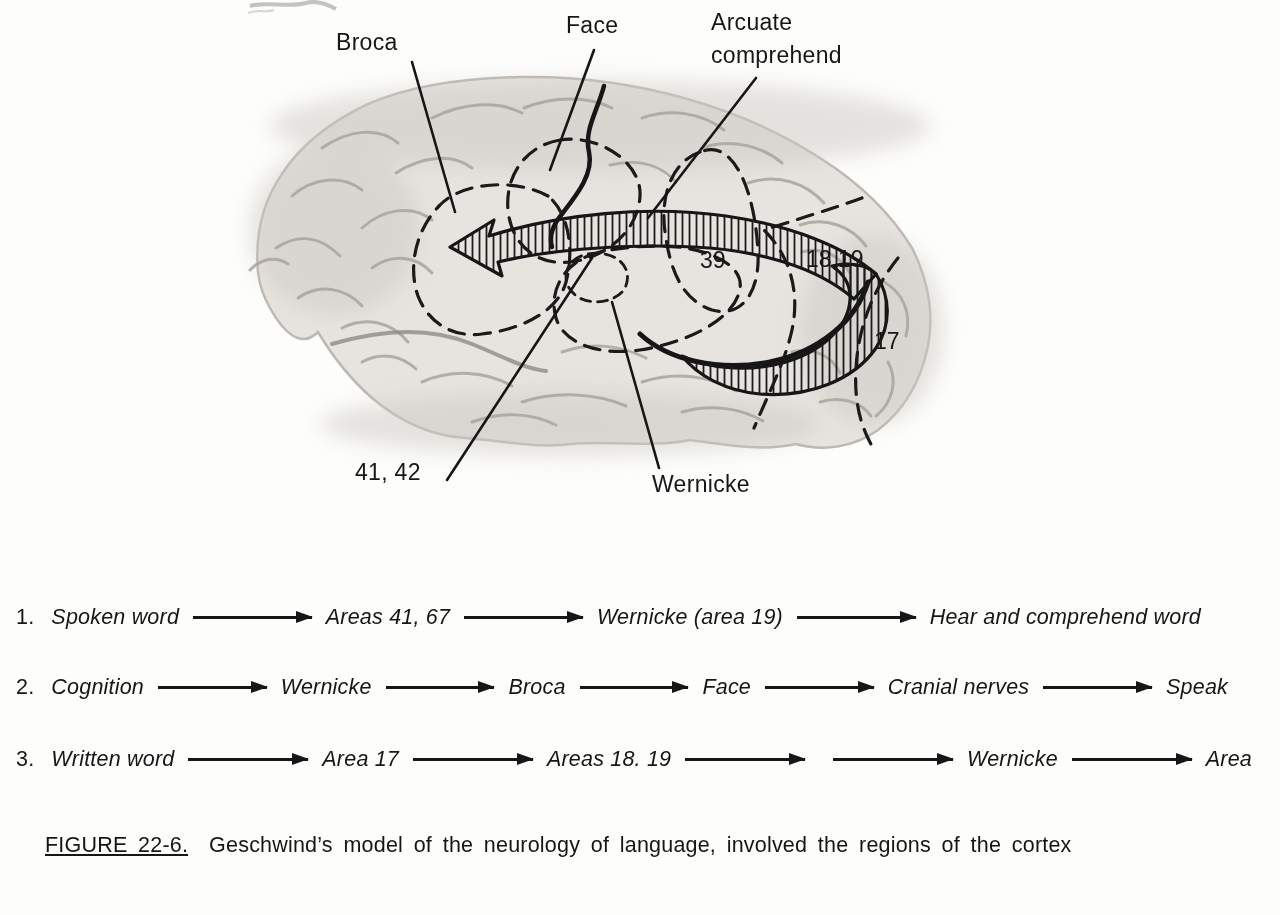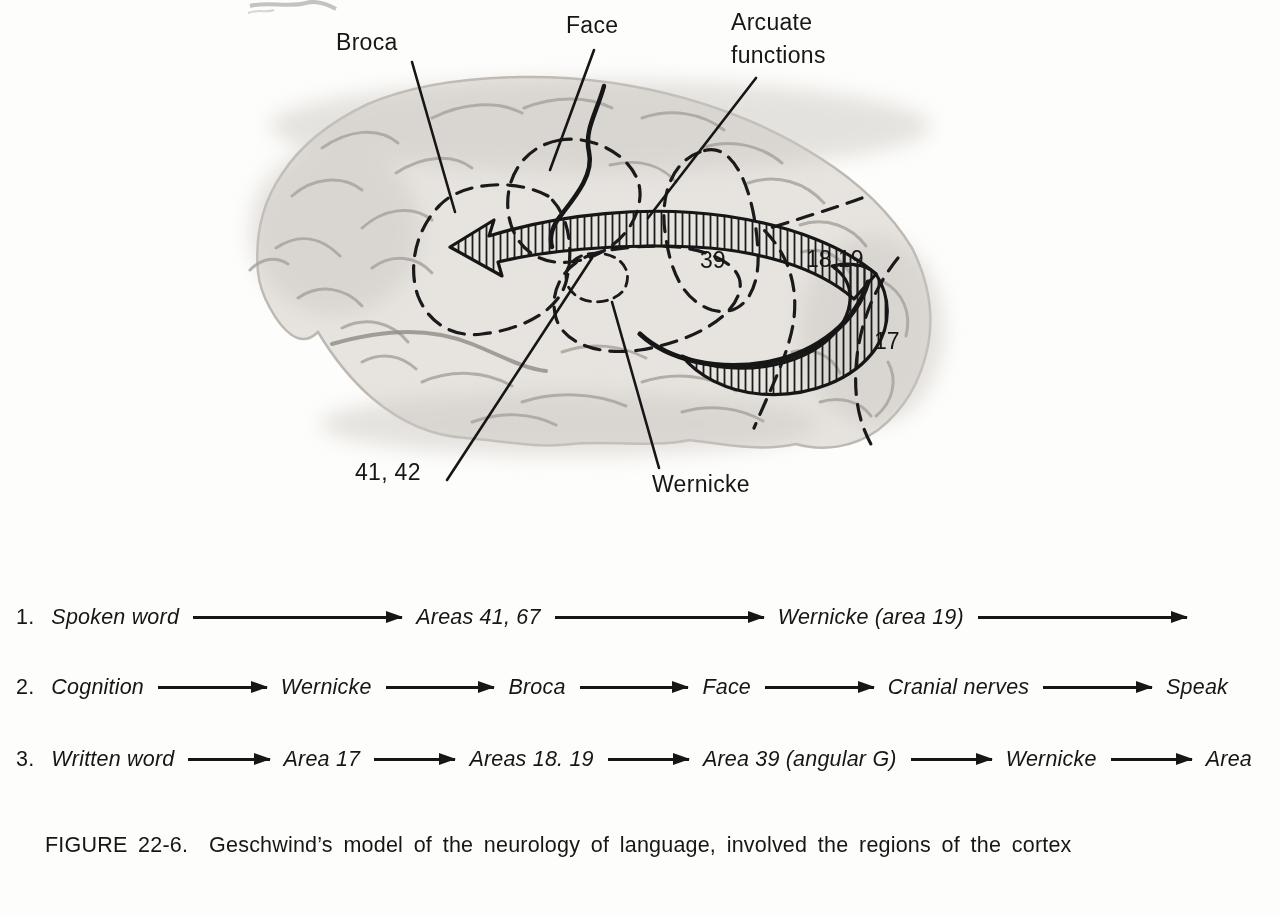--- a/index.html
+++ b/index.html
@@ -18,21 +18,21 @@
   .brain-fig svg { position:absolute; left:0; top:0; }
 
   .label {
     position:absolute;
     font-size:23px;
     letter-spacing:.3px;
     white-space:nowrap;
   }
   #lb-broca    { left:336px; top:29px; }
   #lb-face     { left:566px; top:12px; }
-  #lb-arcuate  { left:711px; top:6px;  line-height:1.42;margin-left:20px; }
+  #lb-arcuate  { left:711px; top:6px;  line-height:1.42; }
   #lb-4142     { left:355px; top:459px; }
   #lb-wernicke { left:652px; top:471px; }
 
   
   .flow-row {
     position:absolute;
     display:flex;
     align-items:center;
     font-size:21.5px;
     letter-spacing:.2px;
@@ -63,21 +63,21 @@
 
   
   .caption {
     position:absolute;
     left:45px; top:826px;
     font-size:21.5px;
     line-height:1.78;
     letter-spacing:.2px;
   }
   .cap1 { white-space:nowrap; word-spacing:4.5px; }
-  .cap1 .lead { margin-right:21px; }
+  .cap1 .lead { margin-right:21px;text-decoration:underline; }
 </style>
 </head>
 <body>
 
 <div class="page">
 
   <div class="brain-fig">
     <svg width="1280" height="575" viewBox="0 0 1280 575">
       <defs>
         <pattern id="hatch" width="7" height="10" patternUnits="userSpaceOnUse">
@@ -200,34 +200,35 @@
         <text x="700" y="268">39</text>
         <text x="806" y="267">18,19</text>
         <text x="874" y="349">17</text>
       </g>
     </svg>
 
     <div class="label" id="lb-broca">Broca</div>
     <div class="label" id="lb-face">Face</div>
     <div class="label" id="lb-arcuate">
       <div>Arcuate</div>
-      <div>functions</div>
+      <div>comprehend</div>
     </div>
     <div class="label" id="lb-4142">41, 42</div>
     <div class="label" id="lb-wernicke">Wernicke</div>
   </div>
 
   <div class="flow-row" id="row1">
     <span class="flow-num">1.</span>
     <span class="step">Spoken word</span>
     <span class="arrow"></span>
     <span class="step">Areas 41, 67</span>
     <span class="arrow"></span>
     <span class="step">Wernicke (area 19)</span>
     <span class="arrow"></span>
+    <span class="step">Hear and comprehend word</span>
   </div>
 
   <div class="flow-row" id="row2">
     <span class="flow-num">2.</span>
     <span class="step">Cognition</span>
     <span class="arrow"></span>
     <span class="step">Wernicke</span>
     <span class="arrow"></span>
     <span class="step">Broca</span>
     <span class="arrow"></span>
@@ -239,21 +240,20 @@
   </div>
 
   <div class="flow-row" id="row3">
     <span class="flow-num">3.</span>
     <span class="step">Written word</span>
     <span class="arrow"></span>
     <span class="step">Area 17</span>
     <span class="arrow"></span>
     <span class="step">Areas 18. 19</span>
     <span class="arrow"></span>
-    <span class="step">Area 39 (angular G)</span>
     <span class="arrow"></span>
     <span class="step">Wernicke</span>
     <span class="arrow"></span>
     <span class="step">Area</span>
   </div>
 
   <div class="caption">
     <div class="cap1">
       <span class="lead">FIGURE 22-6.</span><span>Geschwind’s model of the neurology of language, involved the regions of the cortex</span>
     </div>

